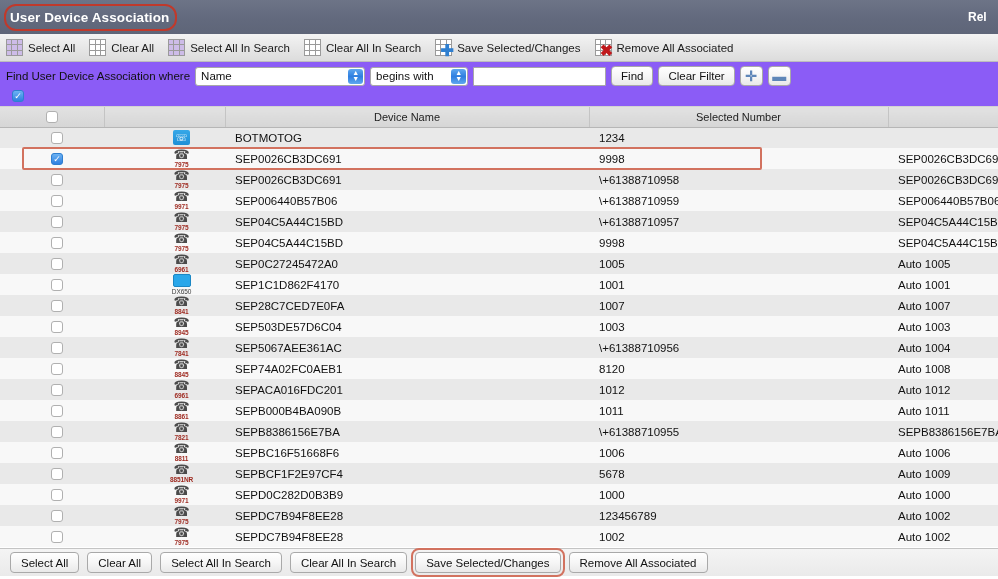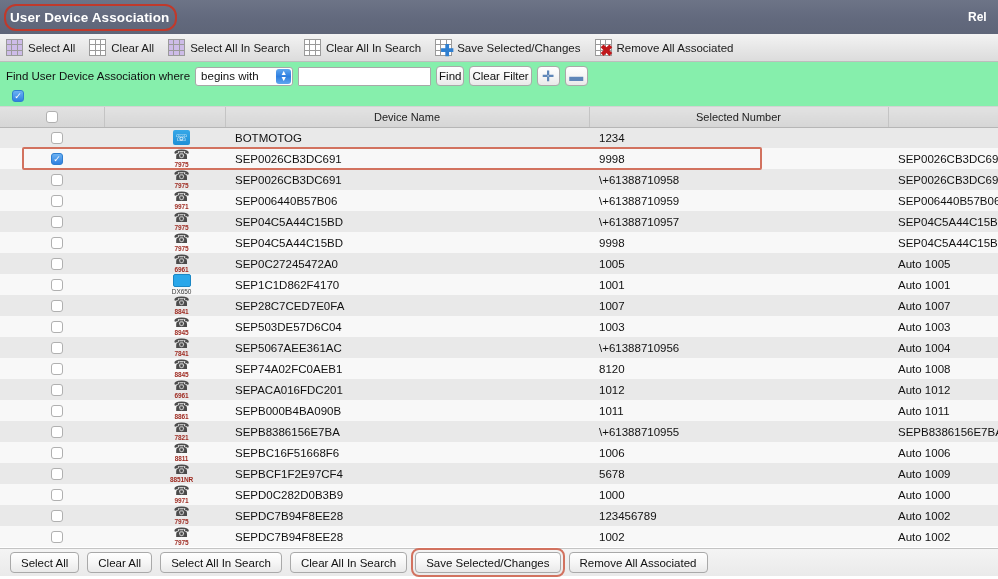--- a/index.html
+++ b/index.html
@@ -86,21 +86,21 @@
     line-height: 14px;
     text-align: center;
     font-size: 16px;
     font-weight: bold;
   }
   .ovl.plus { color: #2f7fd0; }
   .ovl.cross { color: #c0191c; }
 
   
   #filterbar {
-    background: #86efac;
+    background: #8b5cf6;
     border-bottom: 1px solid #d3d3d3;
     padding: 4px 0 4px 6px;
   }
   #filterrow1 {
     display: flex;
     align-items: center;
     gap: 5px;
   }
   #filter-label { font-size: 11.5px; color: #111; white-space: nowrap; }
 
@@ -144,21 +144,21 @@
     outline: none;
   }
 
   .btn {
     height: 20px;
     background: linear-gradient(to bottom, #ffffff 0%, #f6f6f6 50%, #e9e9e9 100%);
     border: 1px solid #a9a9a9;
     border-radius: 4px;
     font-size: 11.5px;
     color: #111;
-    padding: 0 2px;
+    padding: 0 9px;
     cursor: default;
     white-space: nowrap;
     font-family: "Liberation Sans", sans-serif;
     display: inline-flex;
     align-items: center;
     justify-content: center;
   }
   .iconbtn { width: 23px; padding: 0; font-size: 13px; line-height: 1; }
   .iconbtn .g { color: #5e86b8; font-weight: bold; font-size: 14px; }
 
@@ -422,20 +422,27 @@
         <span class="ovl cross">✖</span>
       </span>
       <span class="tb-label">Remove All Associated</span>
     </div>
   </div>
 
 <div id="filterbar">
   <div id="filterrow1">
     <span id="filter-label">Find User Device Association where</span>
 
+    <div class="osx-select" id="sel-field">
+      <span>Name</span>
+      <span class="stepper">
+          <span>▲</span>
+          <span>▼</span>
+        </span>
+    </div>
 
     <div class="osx-select" id="sel-op">
       <span>begins with</span>
       <span class="stepper">
           <span>▲</span>
           <span>▼</span>
         </span>
     </div>
 
     <input id="filter-input" type="text" value="" placeholder="" style="">

